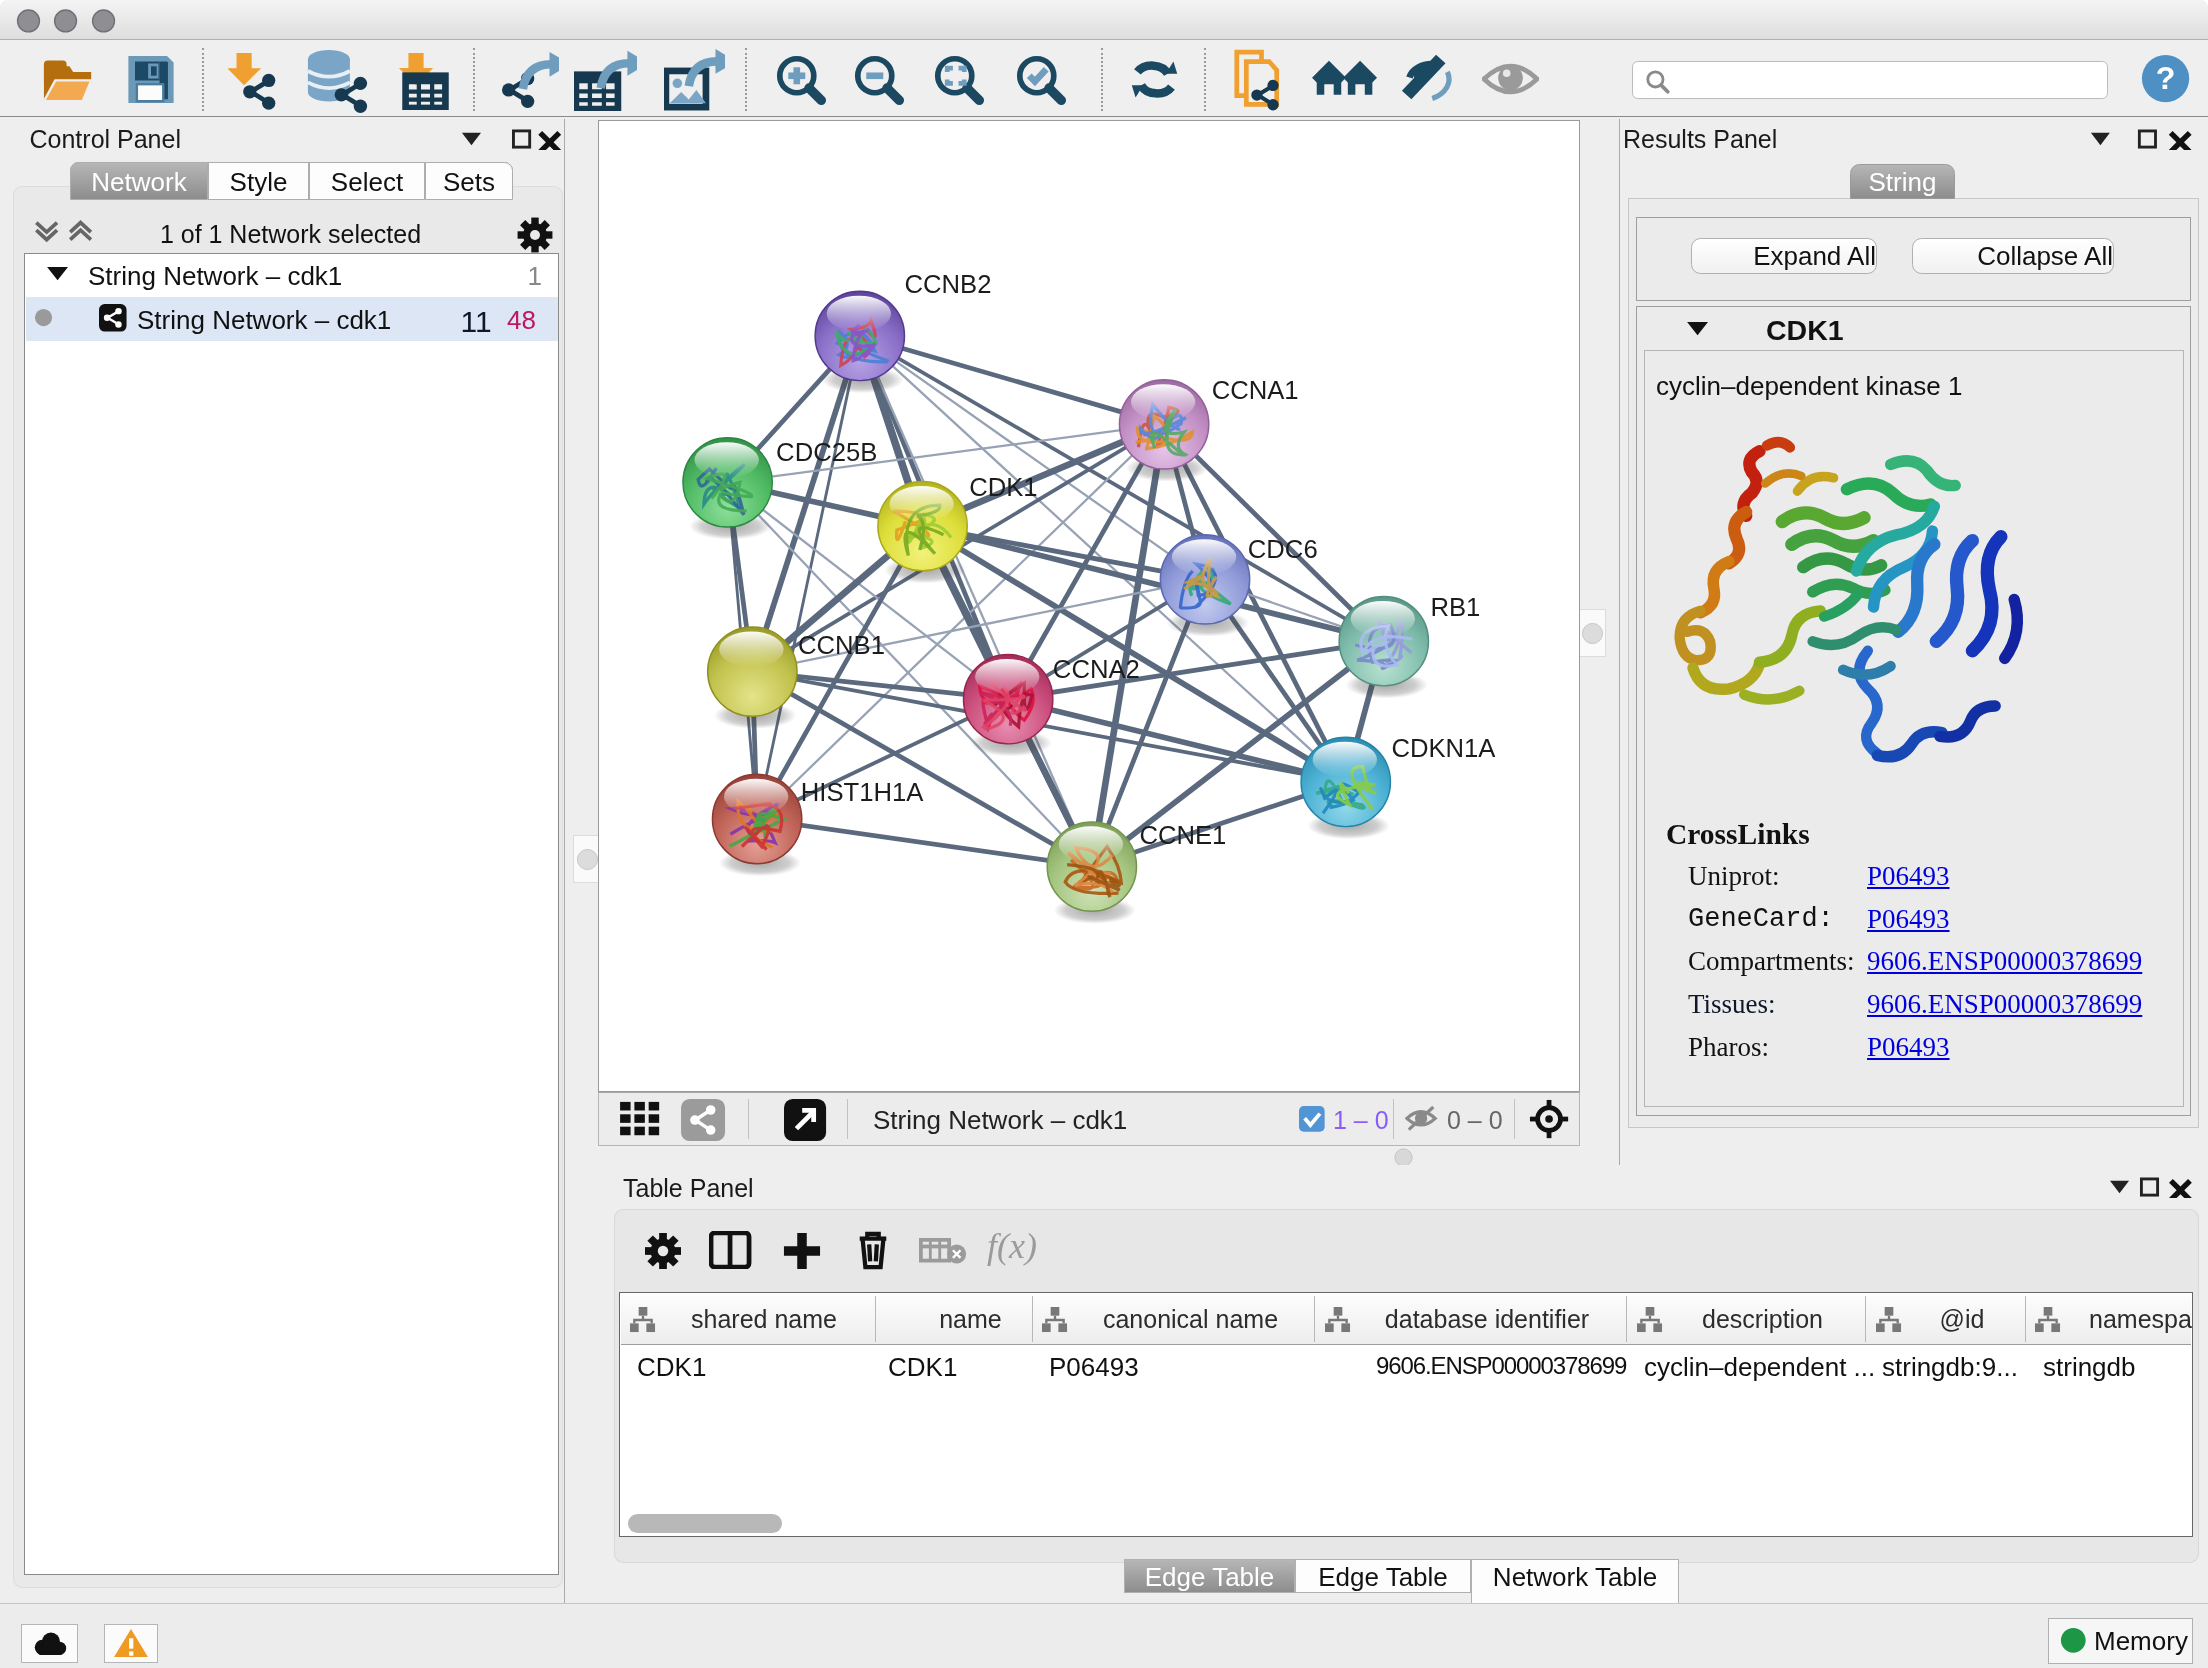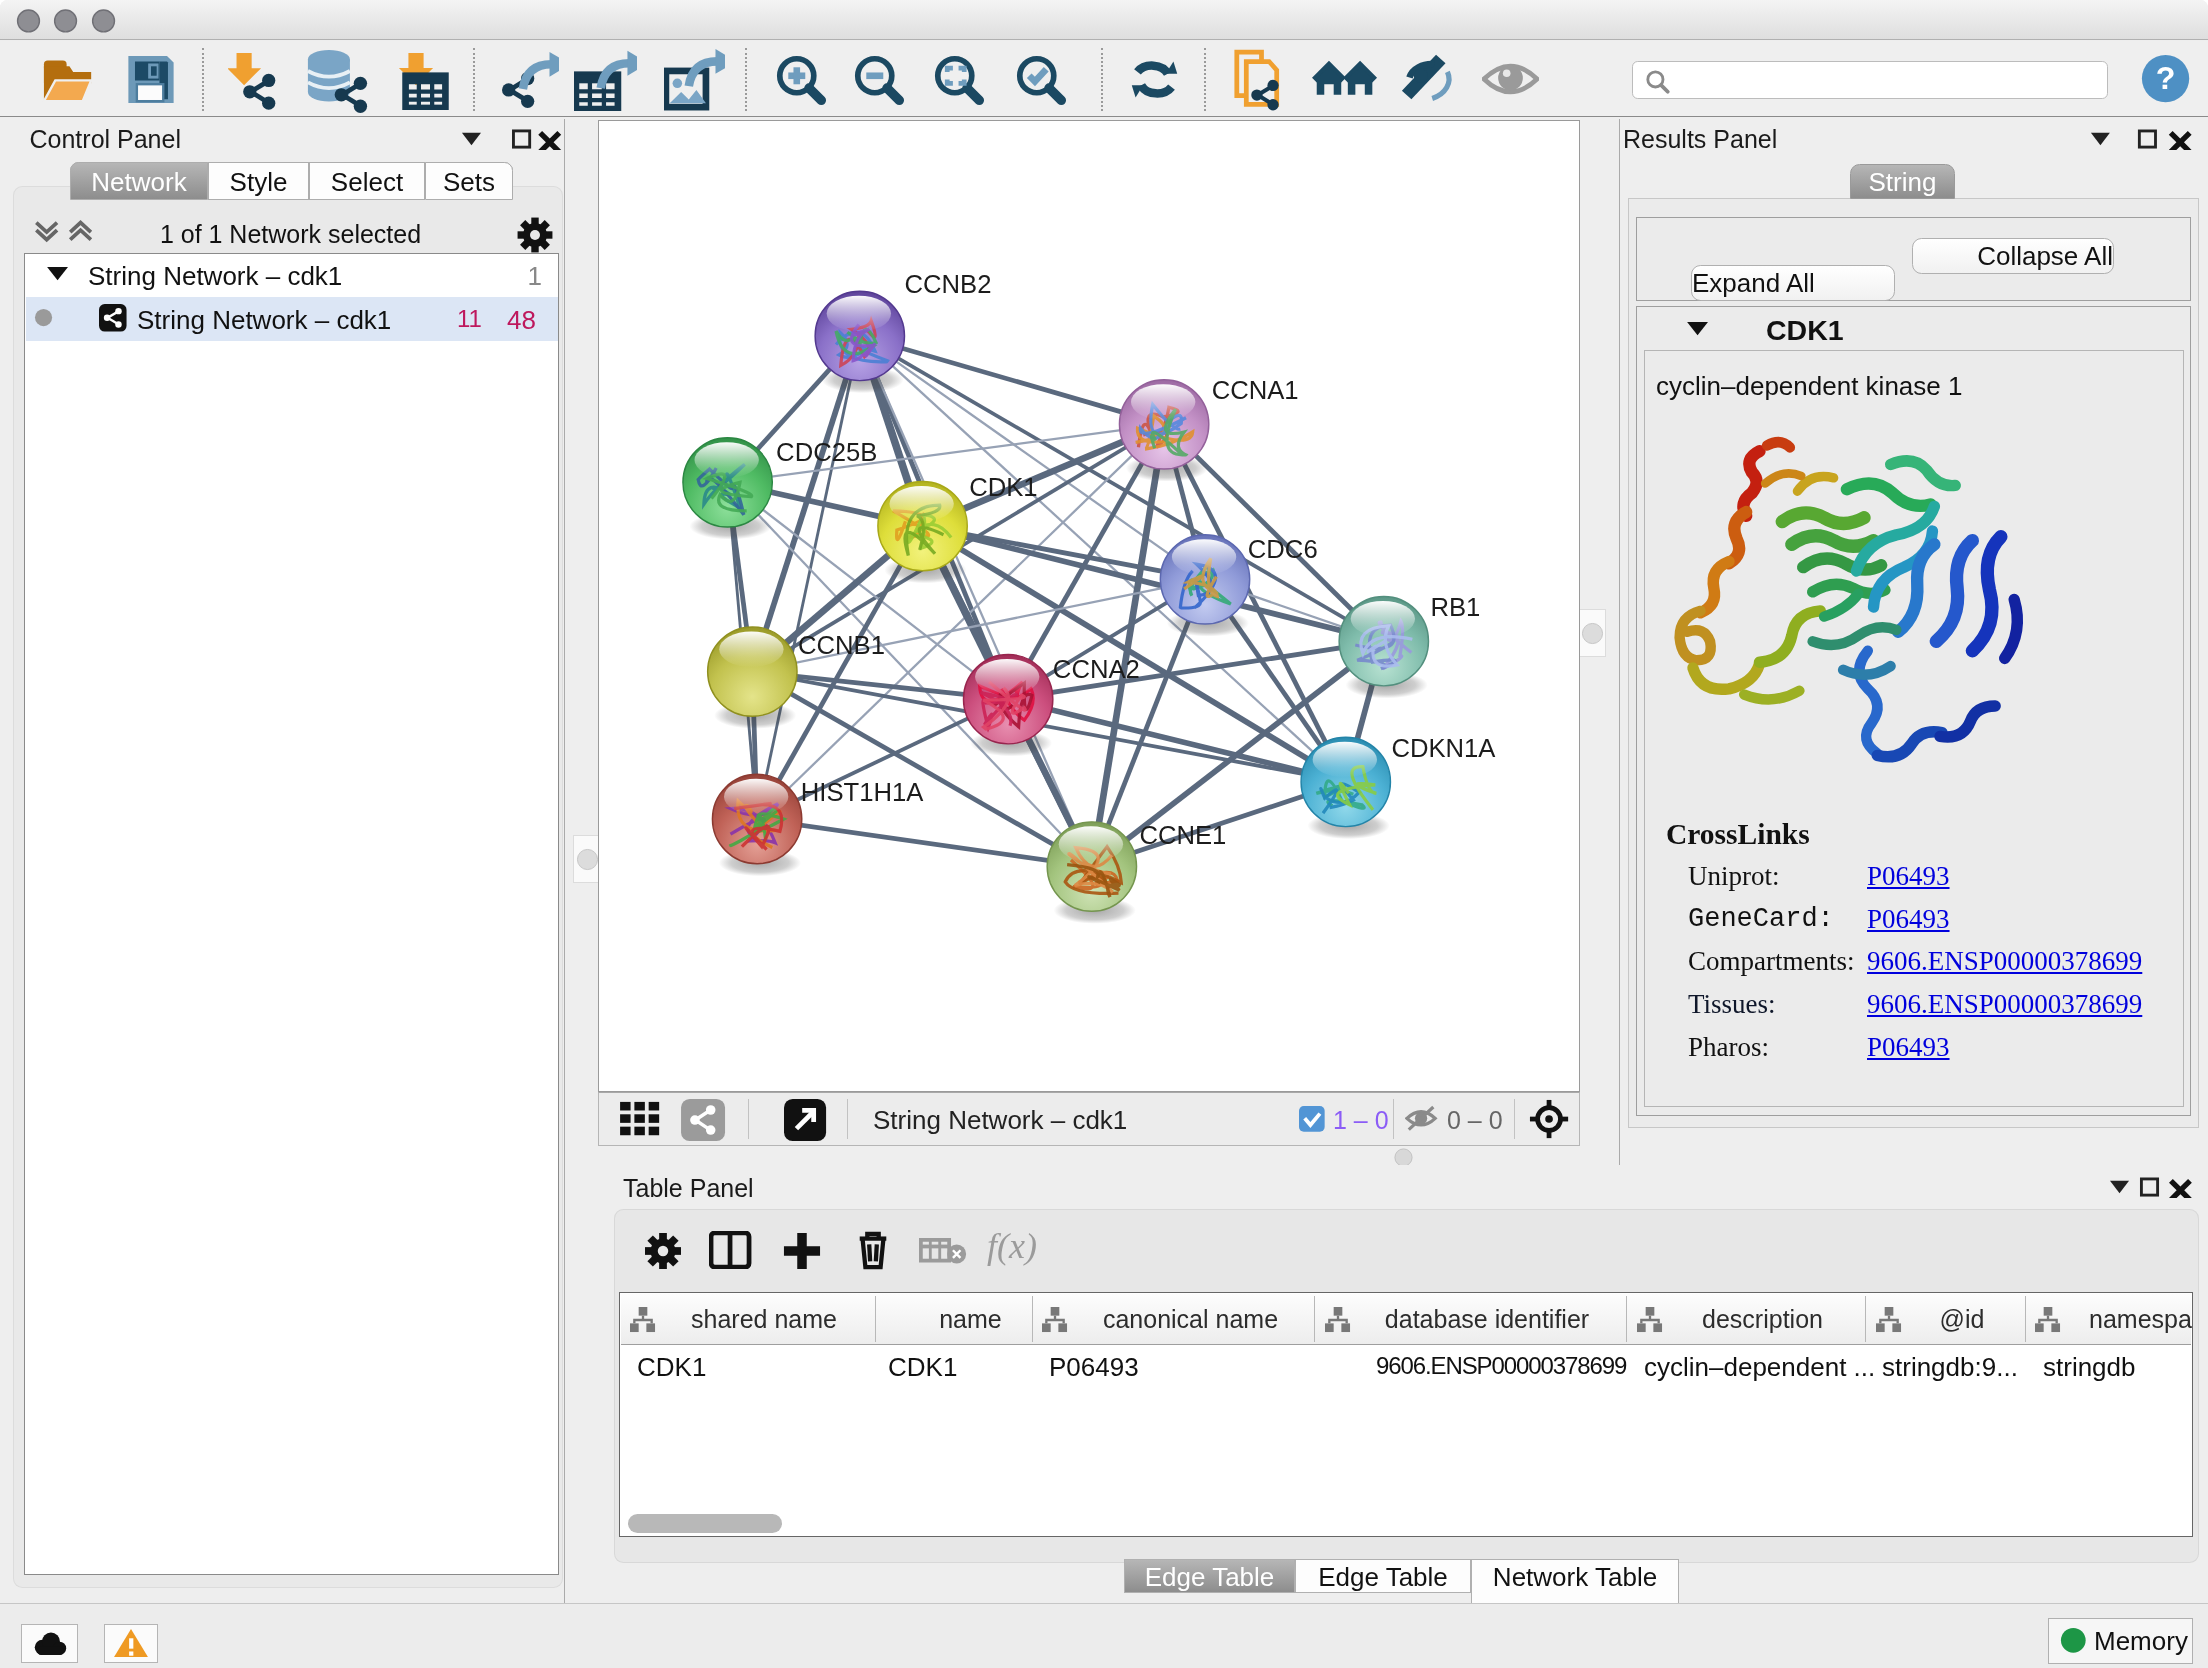--- a/index.html
+++ b/index.html
@@ -247,21 +247,21 @@
 <rect x="0" y="0" width="29" height="29" rx="6" fill="#111"></rect>
 <g stroke="#fff" stroke-width="2.6" fill="#fff">
 <line x1="20" y1="8" x2="9" y2="14.5"></line>
         <line x1="9" y1="14.5" x2="20" y2="21"></line>
 <circle cx="20.5" cy="7.5" r="3.4" stroke="none"></circle>
         <circle cx="8.5" cy="14.5" r="3.4" stroke="none"></circle>
         <circle cx="20.5" cy="21.5" r="3.4" stroke="none"></circle>
 </g>
     </svg>
 <div class="abs" style="left:137px;top:305px;font-size:26px;color:#111;">String Network – cdk1</div>
-<div class="abs" style="left:457px;top:305px;width:38px;text-align:left;font-size:24px;color:#be185d;">11</div>
+<div class="abs" style="left:457px;top:305px;width:38px;text-align:center;font-size:30px;color:#0f172a;">11</div>
 <div class="abs" style="left:498px;top:305px;width:38px;text-align:right;font-size:26px;color:#be185d;">48</div>
     <div class="abs" style="left:573px;top:835px;width:28.5px;height:48px;background:#fafafa;border:1px solid #dcdcdc;"></div>
 <svg class="ico" style="left:576px;top:848px" width="23" height="23" viewBox="0 0 24 24">
       <circle cx="12" cy="12" r="10.5" fill="#dcdcdc" stroke="#c4c4c4"></circle>
     </svg>
 <div class="abs" style="left:1577px;top:609px;width:28.5px;height:48px;background:#fafafa;border:1px solid #dcdcdc;"></div>
 <svg class="ico" style="left:1581px;top:622px" width="23" height="23" viewBox="0 0 24 24">
       <circle cx="12" cy="12" r="10.5" fill="#dcdcdc" stroke="#c4c4c4"></circle>
     </svg>
     <div class="abs" style="left:598px;top:120px;width:982px;height:972px;background:#fff;border:1px solid #9a9a9a;border-right:1px solid #9a9a9a;"></div>
@@ -577,21 +577,21 @@
 <div class="abs" style="left:1619px;top:119px;width:590px;height:1046px;background:#eeeeee;border-left:1.9px solid #aaa;"></div>
 <div class="abs" style="left:1623px;top:125px;font-size:25px;color:#1a1a1a;">Results Panel</div>
 <svg class="ico" style="left:2089px;top:129px" width="114" height="21" viewBox="0 0 120 22">
 <path d="M2 4 l20 0 l-10 13 z" fill="#222"></path>
 <rect x="53" y="2" width="17" height="17" fill="none" stroke="#222" stroke-width="3"></rect>
 <path d="M88 2 l8 8 l8 -8 l4 4 l-8 8 l8 8 l-4 4 l-8 -8 l-8 8 l-4 -4 l8 -8 l-8 -8 z" fill="#111"></path>
 </svg>
 <div class="abs" style="left:1628px;top:198px;width:571px;height:930px;background:#ebebeb;border:1px solid #c7c7c7;"></div>
 <div class="abs" style="left:1850px;top:164px;width:105px;height:35px;background:linear-gradient(#b6b6b6,#8d8d8d);border:1px solid #9a9a9a;border-radius:9.5px 9.5px 0 0;color:#fff;font-size:26px;text-align:center;line-height:35px;">String</div>
 <div class="abs" style="left:1636px;top:217px;width:555px;height:84px;border:1px solid #9e9e9e;"></div>
-<div class="abs" style="left:1691px;top:238px;width:204px;height:36px;background:linear-gradient(#ffffff,#f1f1f1);border:1px solid #b0b0b0;border-radius:9.5px;font-size:26px;color:#111;text-align:left;line-height:34px;margin-top:27px;">Expand All</div>
+<div class="abs" style="left:1691px;top:238px;width:186px;height:36px;background:linear-gradient(#ffffff,#f1f1f1);border:1px solid #b0b0b0;border-radius:9.5px;font-size:26px;color:#111;text-align:right;line-height:34px;">Expand All</div>
 <div class="abs" style="left:1912px;top:238px;width:202px;height:36px;background:linear-gradient(#ffffff,#f1f1f1);border:1px solid #b0b0b0;border-radius:9.5px;font-size:26px;color:#111;text-align:right;line-height:34px;">Collapse All</div>
 <div class="abs" style="left:1636px;top:306px;width:555px;height:810px;border:1px solid #9e9e9e;"></div>
 <svg class="ico" style="left:1685px;top:320px" width="27" height="19" viewBox="0 0 28 20">
       <path d="M2 2 l22 0 l-11 14 z" fill="#111"></path>
     </svg>
 <div class="abs" style="left:1766px;top:314px;font-size:28.5px;font-weight:bold;color:#111;">CDK1</div>
 <div class="abs" style="left:1644px;top:350px;width:540px;height:757px;background:#ebebeb;border:1px solid #b5b5b5;"></div>
 <div class="abs" style="left:1656px;top:371px;font-size:26px;color:#111;">cyclin–dependent kinase 1</div>
 <svg class="abs" style="left:1653px;top:430px" width="384" height="339" viewBox="0 0 404 356">
 <g fill="none" stroke-linecap="round">

